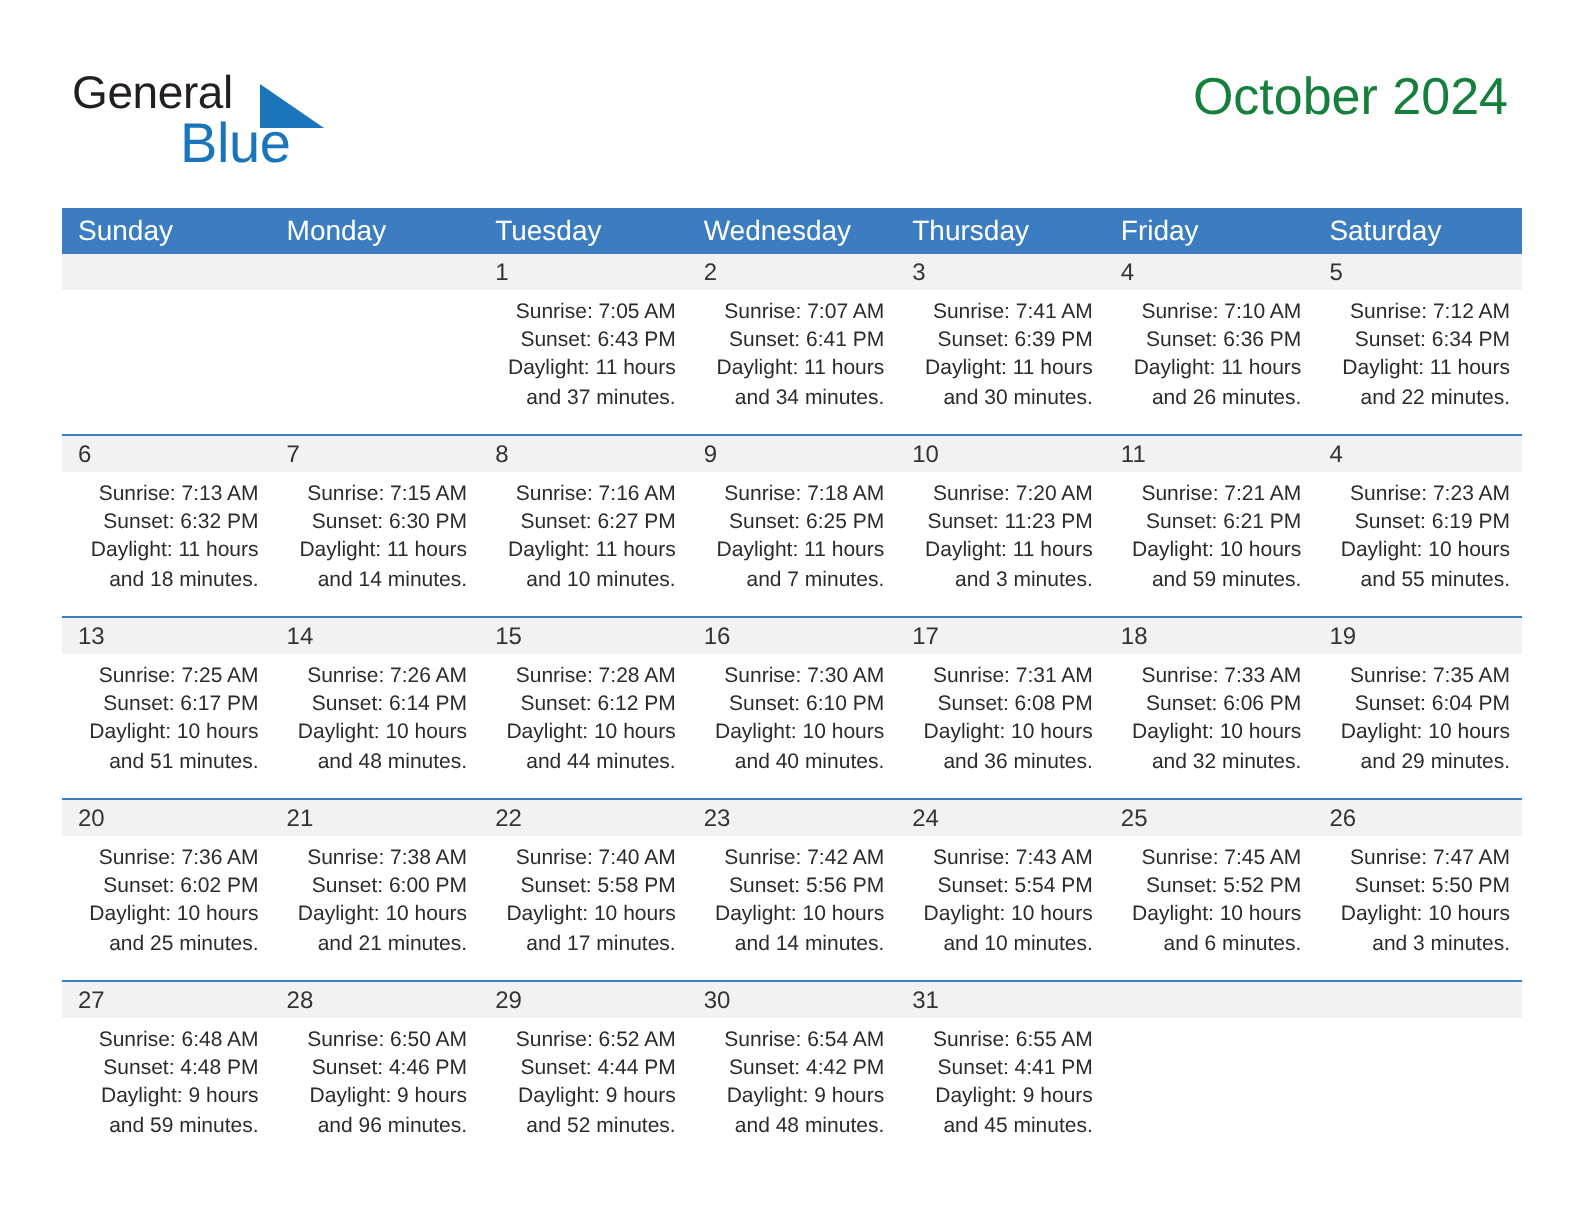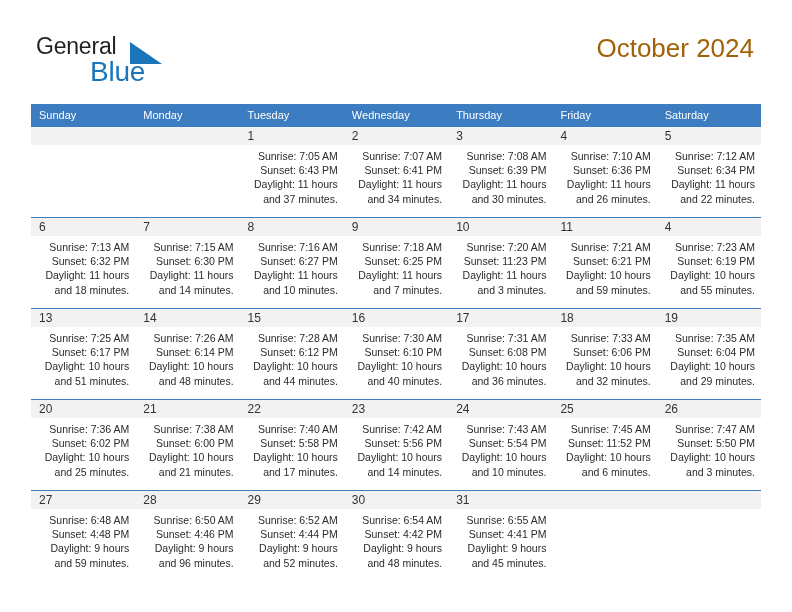--- a/index.html
+++ b/index.html
@@ -65,21 +65,21 @@
   }
 
   .title-block {
     position: absolute;
     right: 38px;
     top: 32px;
     text-align: right;
   }
   .cal-title {
     font-size: 26px;
-    color: #a16207;
+    color: #15803d;
     line-height: 32px;
     white-space: nowrap;
   }
   .cal-subtitle {
     margin-top: 8px;
     font-size: 13.5px;
     color: #4d4d4d;
     line-height: 16px;
     white-space: nowrap;
   }
@@ -89,21 +89,21 @@
     position: absolute;
     left: 31px;
     top: 104px;
     width: 730px;
     border-collapse: collapse;
     table-layout: fixed;
   }
   .calendar th {
     background: #3b7dc0;
     color: #ffffff;
-    font-size: 11px;
+    font-size: 14px;
     font-weight: normal;
     text-align: left;
     padding: 5px 0 5px 8px;
     height: 12px;
     line-height: 12px;
   }
   .calendar td {
     vertical-align: top;
     padding: 0;
     border-top: 1px solid #3b7dc0;
@@ -198,21 +198,21 @@
                 <div>Sunset: 6:41 PM</div>
                 <div>Daylight: 11 hours</div>
                 <div>and 34 minutes.</div>
               </div>
             </div>
           </td>
           <td>
             <div class="daycell">
               <div class="daynum-band">3</div>
               <div class="info">
-                <div>Sunrise: 7:08 AM</div>
+                <div>Sunrise: 7:41 AM</div>
                 <div>Sunset: 6:39 PM</div>
                 <div>Daylight: 11 hours</div>
                 <div>and 30 minutes.</div>
               </div>
             </div>
           </td>
           <td>
             <div class="daycell">
               <div class="daynum-band">4</div>
               <div class="info">
@@ -447,21 +447,21 @@
                 <div>Daylight: 10 hours</div>
                 <div>and 10 minutes.</div>
               </div>
             </div>
           </td>
           <td>
             <div class="daycell">
               <div class="daynum-band">25</div>
               <div class="info">
                 <div>Sunrise: 7:45 AM</div>
-                <div>Sunset: 11:52 PM</div>
+                <div>Sunset: 5:52 PM</div>
                 <div>Daylight: 10 hours</div>
                 <div>and 6 minutes.</div>
               </div>
             </div>
           </td>
           <td>
             <div class="daycell">
               <div class="daynum-band">26</div>
               <div class="info">
                 <div>Sunrise: 7:47 AM</div>

